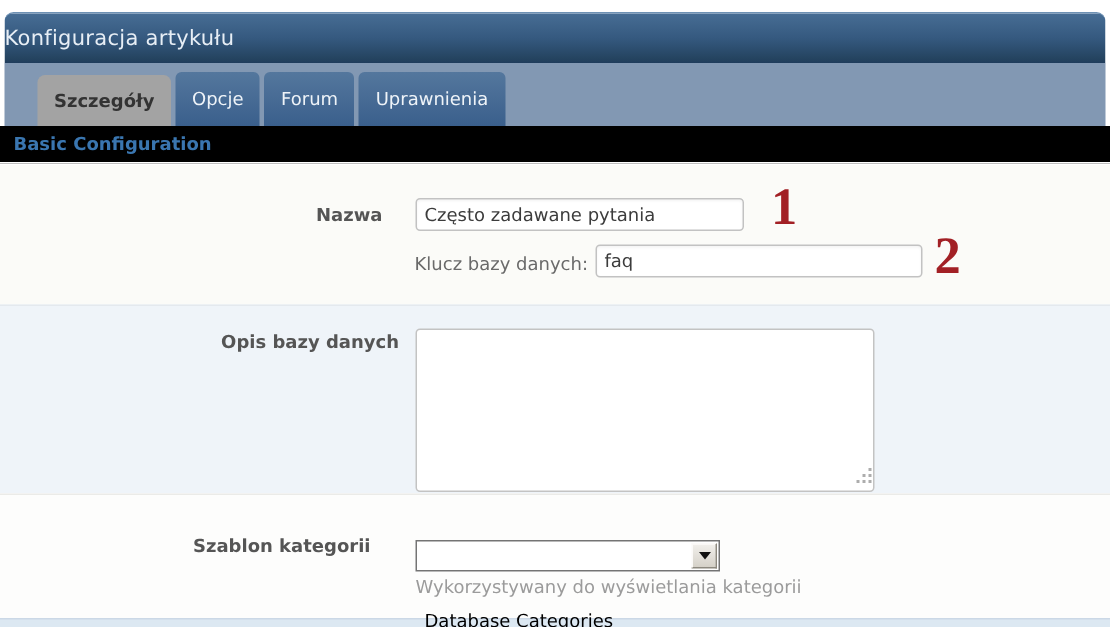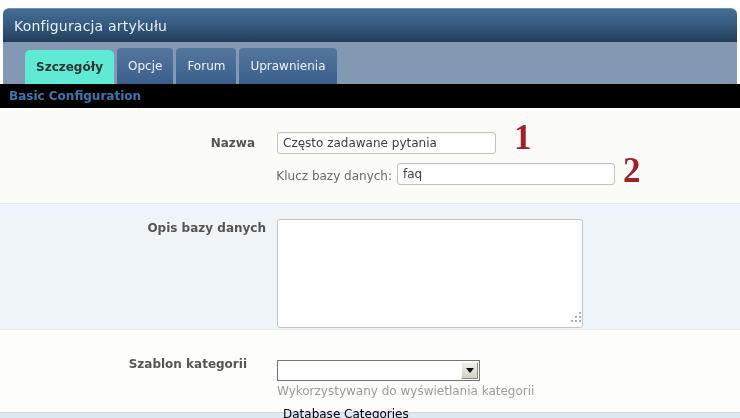--- a/index.html
+++ b/index.html
@@ -8,36 +8,36 @@
     position:relative; width:740px; height:418px; background:#fff; overflow:hidden;
   }
   
   .header-bar {
     position:absolute; left:3px; top:8px; width:734px; height:34px;
     background:linear-gradient(180deg,#476d94 0%,#35597f 50%,#24435f 92%,#1f3c5c 100%);
     border-top:1px solid #6e91b4;
     border-radius:6px 6px 0 0;
     display:flex; align-items:center;
   }
-  .header-title { color:#e7eef5; font-size:14px; padding-left:11px; letter-spacing:.2px; }
+  .header-title { color:#e7eef5; font-size:14px; padding-left:0; letter-spacing:.2px; }
   
   .tab-bar {
     position:absolute; left:3px; top:42px; width:734px; height:42px;
     background:#8298b3;
     display:flex; align-items:flex-end; padding-left:22px;
   }
   .tab {
     height:36px; margin-right:3px; padding:0 11px;
     display:flex; align-items:center;
     background:linear-gradient(180deg,#54779d 0%,#3a5f8c 100%);
     border-radius:4px 4px 0 0;
     color:#eef3f8; font-size:12px; cursor:pointer; white-space:nowrap;
   }
   .tab.active {
-    height:34px; background:#5eead4; color:#333; font-weight:bold;
+    height:34px; background:#a3a3a3; color:#333; font-weight:bold;
     border-radius:5px 5px 0 0;
   }
   
   .section-strip {
     position:absolute; left:0; top:84px; width:740px; height:25px;
     background:#000000; border-bottom:1px solid #fdfdfd;
     display:flex; align-items:center; padding-left:9px;
   }
   .section-heading { color:#3a76b0; font-weight:bold; font-size:12px; }
   

